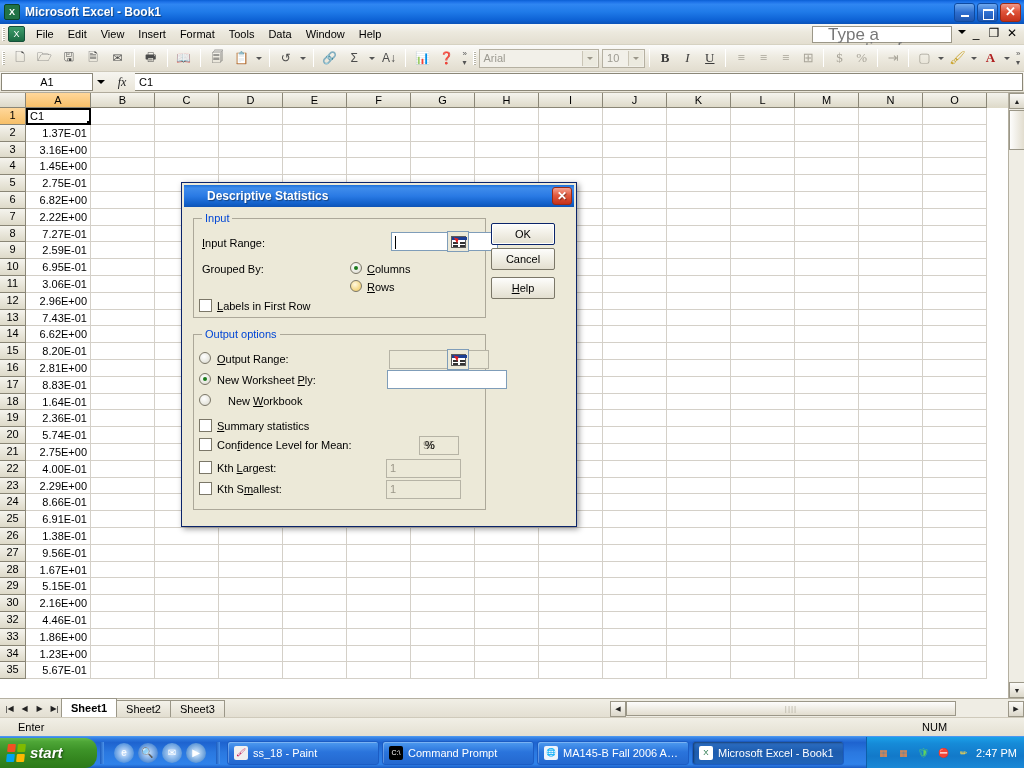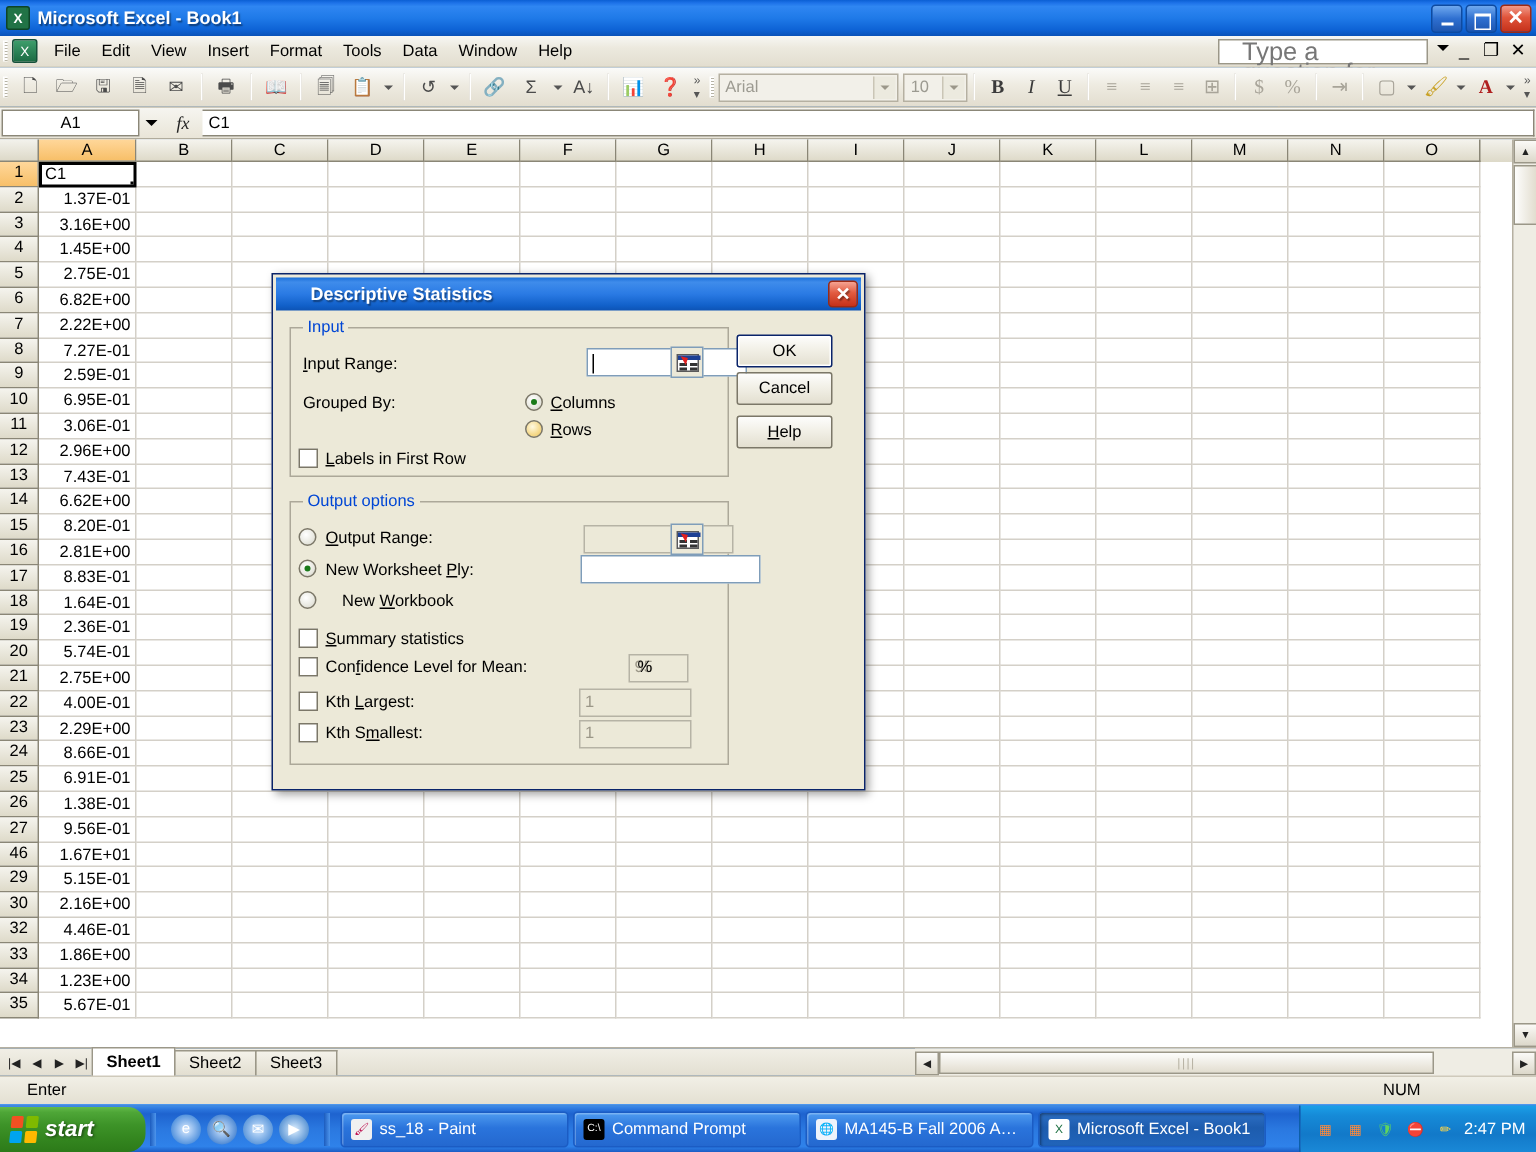--- a/index.html
+++ b/index.html
@@ -889,21 +889,21 @@
           <div class="cell b"></div>
           <div class="cell b"></div>
           <div class="cell b"></div>
           <div class="cell b"></div>
           <div class="cell b"></div>
           <div class="cell b"></div>
           <div class="cell b"></div>
           <div class="cell b"></div>
         </div>
         <div class="row">
-          <div class="rowh">46</div>
+          <div class="rowh">28</div>
           <div class="cell a">1.67E+01</div>
           <div class="cell b"></div>
           <div class="cell b"></div>
           <div class="cell b"></div>
           <div class="cell b"></div>
           <div class="cell b"></div>
           <div class="cell b"></div>
           <div class="cell b"></div>
           <div class="cell b"></div>
           <div class="cell b"></div>

